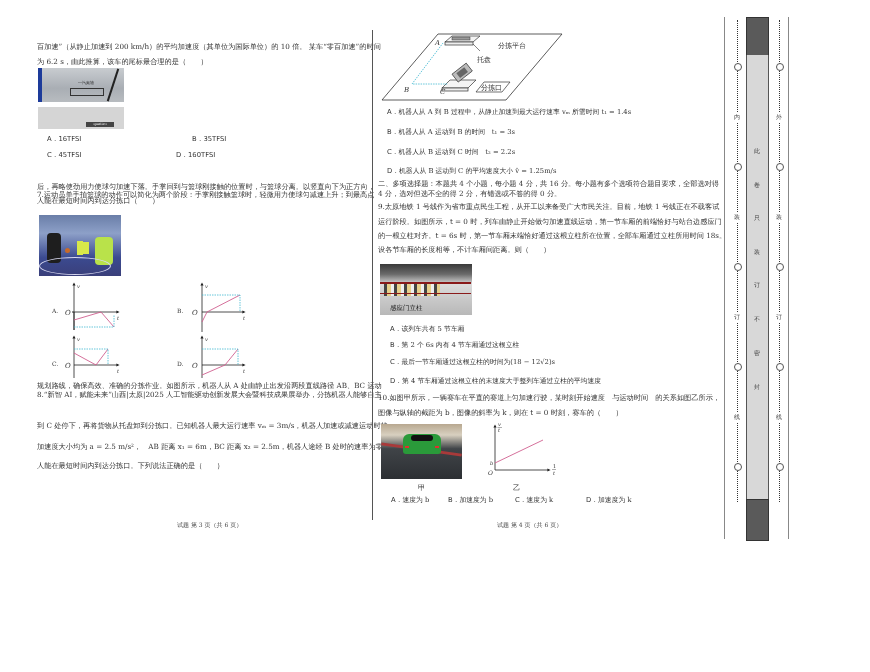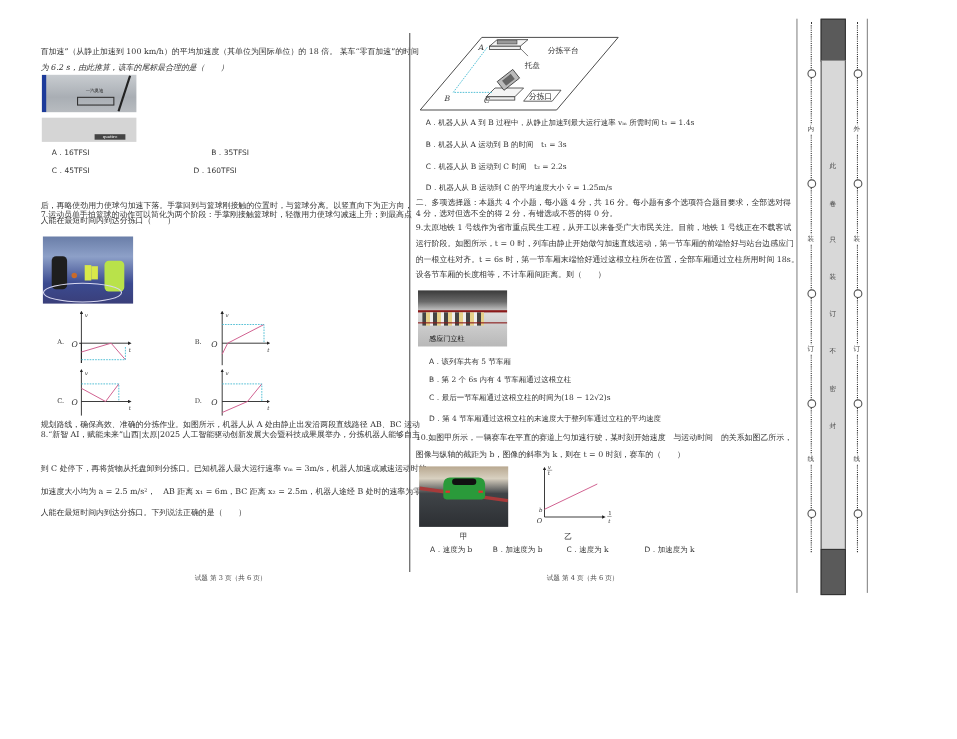--- a/index.html
+++ b/index.html
@@ -13,22 +13,22 @@
   .footer { font-size:6px; color:#444; white-space:nowrap; }
   .dotline { position:absolute; width:0; border-left:1px dotted #333; }
   .circle { position:absolute; width:6px; height:6px; border:1px solid #555; border-radius:50%; background:#fff; }
   .vchar { position:absolute; font-size:6px; color:#444; }
   .img-box { position:absolute; overflow:hidden; }
 </style>
 </head>
 <body>
 
 <div>
-  <div class="abs txt" style="left:37px;top:42px;">百加速”（从静止加速到 100 km/h）的平均加速度（其单位为国际单位）的 18 倍。 某车“零百加速”的时间</div>
-  <div class="abs txt" style="left:37px;top:57px;font-style:italic;">为 6.2 s，由此推算，该车的尾标最合理的是（　　）</div>
+  <div class="abs txt" style="left:37px;top:42px;">百加速”（从静止加速到 200 km/h）的平均加速度（其单位为国际单位）的 10 倍。 某车“零百加速”的时间</div>
+  <div class="abs txt" style="left:37px;top:57px;">为 6.2 s，由此推算，该车的尾标最合理的是（　　）</div>
 
   <div class="img-box" style="left:38px;top:68px;width:86px;height:34px;background:linear-gradient(180deg,#c8ccd0,#a9aeb4 60%,#b8bcc0);">
     <div class="abs" style="left:0;top:0;width:4px;height:34px;background:#1d3b9a;"></div>
     <div class="abs" style="left:74px;top:0;width:2px;height:34px;background:#222;transform:rotate(18deg);"></div>
     <div class="abs" style="left:40px;top:12px;font-size:4px;color:#222;">一汽奥迪</div>
     <div class="abs" style="left:32px;top:20px;width:32px;height:6px;border:1px solid #333;font-size:4px;"></div>
   </div>
 
   <div class="img-box" style="left:38px;top:107px;width:86px;height:22px;background:#d5d5d5;">
     <div class="abs" style="left:2px;top:1px;font-family:'DejaVu Sans',sans-serif;font-size:16px;letter-spacing:1px;color:#eee;margin-top:28px;-webkit-text-stroke:1px #555;">50 TFSI</div>
@@ -152,21 +152,21 @@
   <div class="abs opt" style="left:387px;top:166px;"><span>D．</span><span class="zh">机器人从 B 运动到 C 的平均速度大小 v̄ = 1.25m/s</span></div>
 
   <div class="abs txt" style="left:378px;top:179px;">二、多项选择题：本题共 4 个小题，每小题 4 分，共 16 分。每小题有多个选项符合题目要求，全部选对得</div>
   <div class="abs txt" style="left:378px;top:189px;">4 分，选对但选不全的得 2 分，有错选或不答的得 0 分。</div>
 
   <div class="abs txt" style="left:378px;top:202px;">9.太原地铁 1 号线作为省市重点民生工程，从开工以来备受广大市民关注。目前，地铁 1 号线正在不载客试</div>
   <div class="abs txt" style="left:378px;top:217px;">运行阶段。如图所示，t = 0 时，列车由静止开始做匀加速直线运动，第一节车厢的前端恰好与站台边感应门</div>
   <div class="abs txt" style="left:378px;top:231px;">的一根立柱对齐。t = 6s 时，第一节车厢末端恰好通过这根立柱所在位置，全部车厢通过立柱所用时间 18s。</div>
   <div class="abs txt" style="left:378px;top:245px;">设各节车厢的长度相等，不计车厢间距离。则（　　）</div>
 
-  <div class="img-box" style="left:380px;top:264px;width:81px;height:51px;background:linear-gradient(180deg,#3a3a3a 0%,#6a6a6a 20%,#dcdcdc 40%,#c8c8c8 70%,#b8b8b8 100%);">
+  <div class="img-box" style="left:380px;top:264px;width:92px;height:51px;background:linear-gradient(180deg,#3a3a3a 0%,#6a6a6a 20%,#dcdcdc 40%,#c8c8c8 70%,#b8b8b8 100%);">
     <div class="abs" style="left:0;top:18px;width:91px;height:2px;background:#8a1a1a;"></div>
     <div class="abs" style="left:4px;top:20px;width:56px;height:12px;background:repeating-linear-gradient(90deg,#444 0 3px,#e6d18a 3px 7px,#eee 7px 10px);"></div>
     <div class="abs" style="left:0;top:29px;width:91px;height:1px;background:#8a1a1a;"></div>
     <div class="abs" style="left:10px;top:40px;font-size:6.5px;color:#111;">感应门立柱</div>
   </div>
 
   <div class="abs opt" style="left:390px;top:324px;"><span>A．</span><span class="zh">该列车共有 5 节车厢</span></div>
   <div class="abs opt" style="left:390px;top:340px;"><span>B．</span><span class="zh">第 2 个 6s 内有 4 节车厢通过这根立柱</span></div>
   <div class="abs opt" style="left:390px;top:357px;"><span>C．</span><span class="zh">最后一节车厢通过这根立柱的时间为(18 − 12√2)s</span></div>
   <div class="abs opt" style="left:390px;top:376px;"><span>D．</span><span class="zh">第 4 节车厢通过这根立柱的末速度大于整列车通过立柱的平均速度</span></div>

